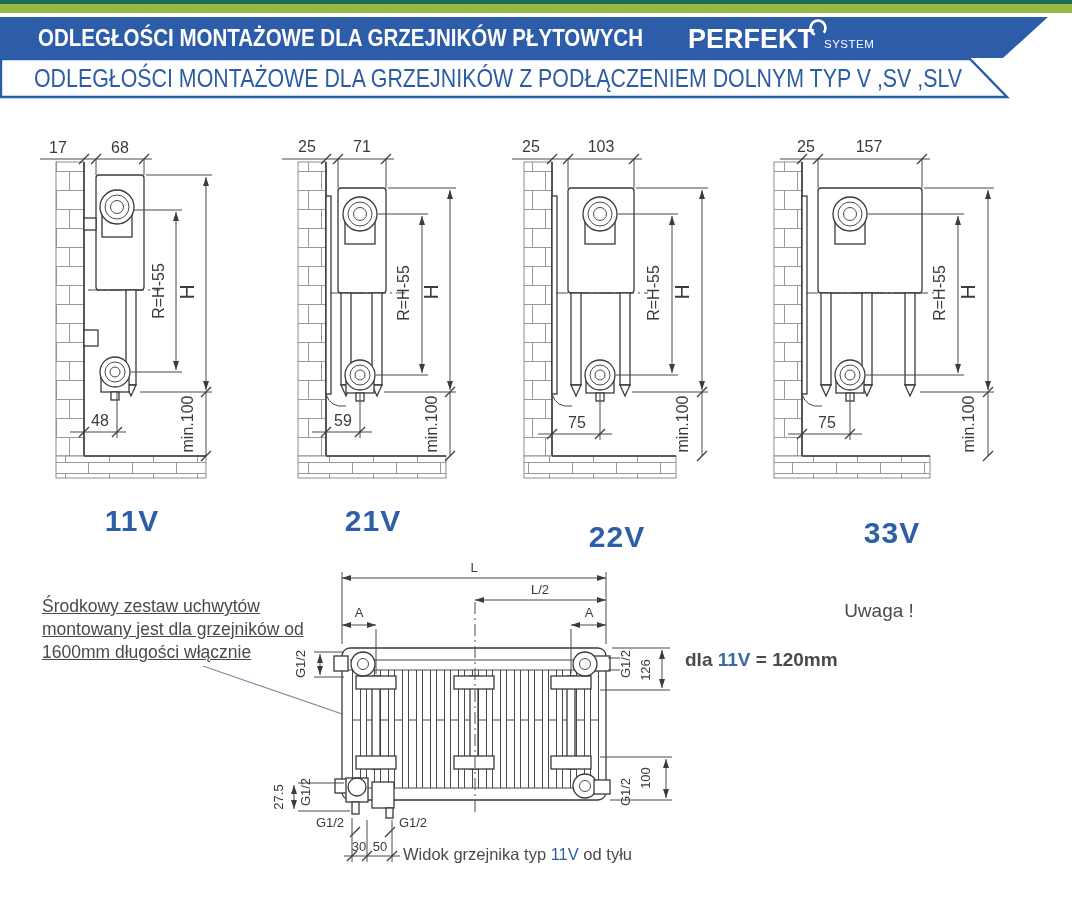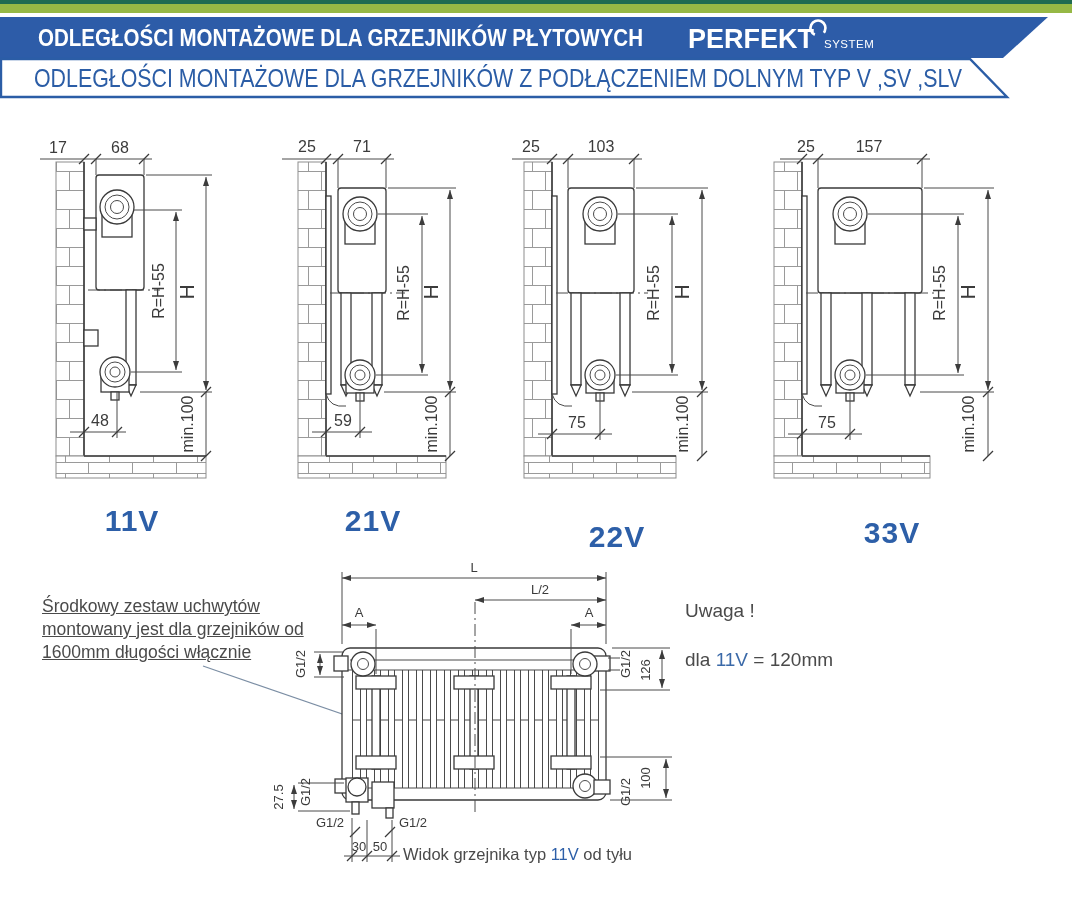--- a/index.html
+++ b/index.html
@@ -22,22 +22,22 @@
   .dimtxt   { font-size:16px; fill:#3b3b3b; }
   .dimtxt-s { font-size:13px; fill:#3b3b3b; }
   .htxt     { font-size:21px; fill:#3b3b3b; }
   .svpos { position:absolute; }
 
   .type-label { position:absolute; transform:translateX(-50%); font-size:30px; font-weight:bold; color:#2d5fa8; letter-spacing:1px; }
 
   
   .note-left { position:absolute; left:42px; top:595px; width:272px; font-size:17.5px; line-height:1.3; color:#4a4a4a;text-decoration:underline; }
   .note-right { position:absolute; left:685px; top:598px; width:388px; color:#4a4a4a; font-size:19px; line-height:1.33; }
-  .note-right .nr-title { margin-bottom:24px; }
-  .note-right .nr-line { margin-top:22px; }
+  .note-right .nr-title { margin-bottom:24px;text-align:center; }
+  .note-right .nr-line { margin-top:22px;font-weight:bold; }
   .blu { color:#3a69a8; }
 </style>
 </head>
 <body>
 
 <div id="stage">
 
   <svg width="0" height="0" style="position:absolute" aria-hidden="true">
     <defs>
       <marker id="arr" orient="auto-start-reverse" markerWidth="11" markerHeight="8" refX="9" refY="3">

